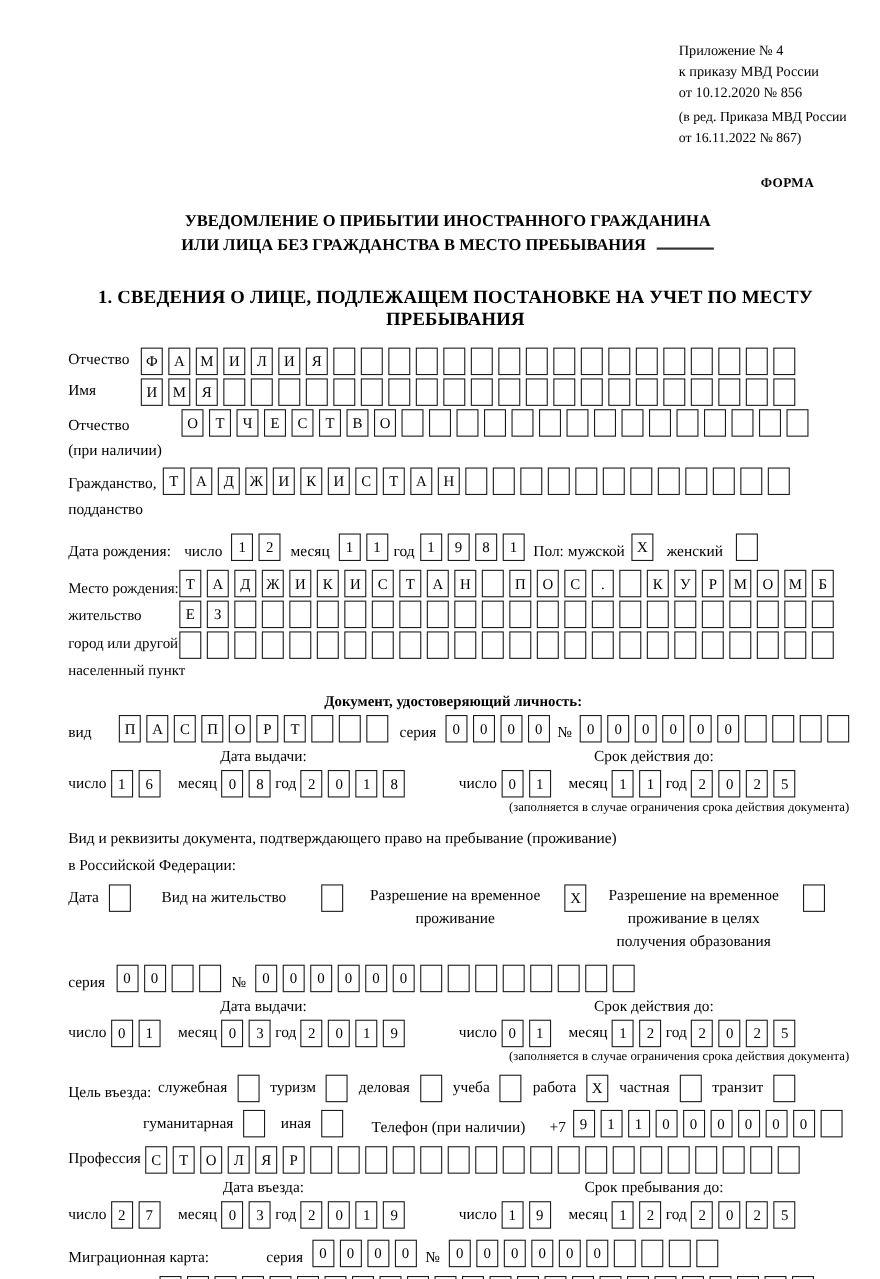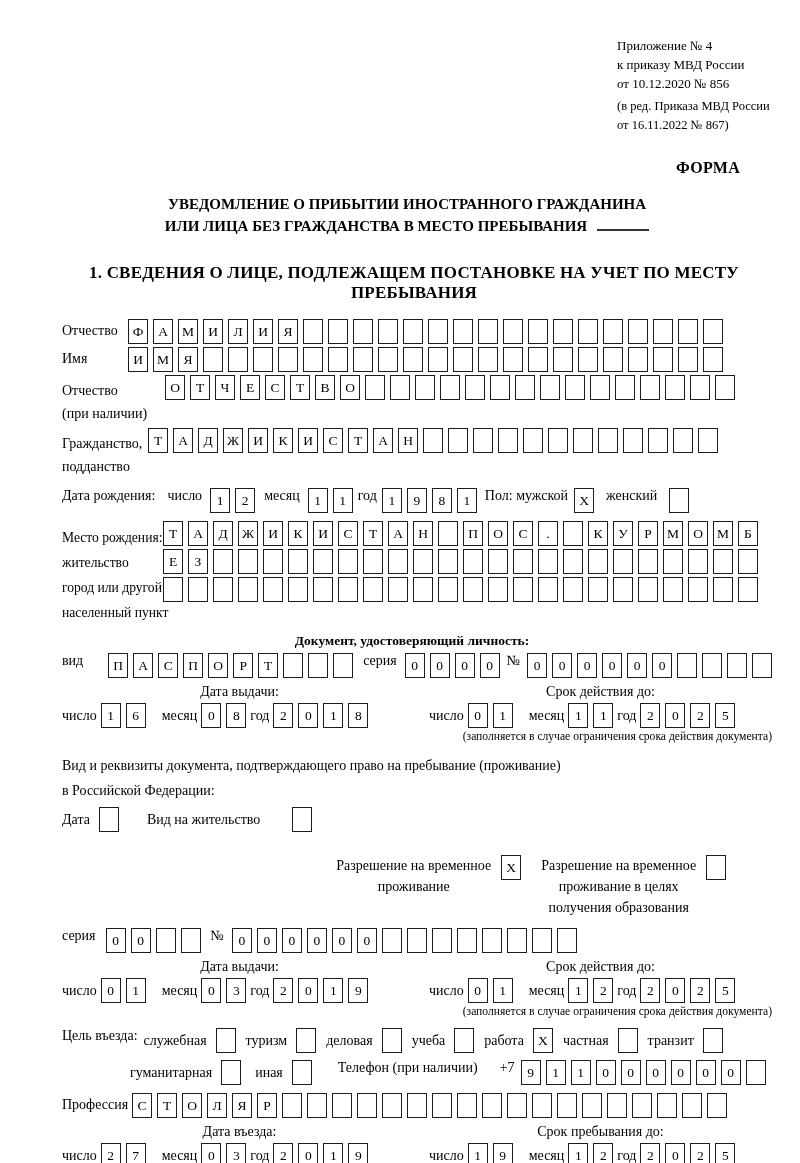--- a/index.html
+++ b/index.html
@@ -7,21 +7,21 @@
   body {
     width: 800px; height: 1163px;
     font-family: "Liberation Serif", serif;
     color: #000; overflow: hidden;
   }
   .page { width: 800px; height: 1163px; padding: 36px 28px 10px 62px; }
 
   
   .ref-block { margin-left: 555px; font-size: 13px; line-height: 19px; }
   .ref-sub { margin-top: 4px; font-size: 12.5px; }
-  .forma { text-align: right; padding-right: 32px; font-weight: bold; font-size: 16px; margin-top: 24px; letter-spacing: .3px; }
+  .forma { text-align: right; padding-right: 32px; font-weight: bold; font-size: 12px; margin-top: 24px; letter-spacing: .3px; }
 
   .title { text-align: center; font-weight: bold; font-size: 15px; line-height: 22px; margin-top: 16px; margin-right: 20px; }
   .title-underline { display: inline-block; width: 52px; border-bottom: 2px solid #333; margin-left: 10px; vertical-align: baseline; }
   .section1 { text-align: center; font-weight: bold; font-size: 17px; margin-top: 26px; margin-left: -6px; letter-spacing: .2px; }
 
   
   .cells { display: inline-flex; gap: 5px; vertical-align: middle; flex-wrap: nowrap; }
   .cell {
     width: 20px; height: 25px; flex: 0 0 20px;
     border: 1.5px solid #1c1c1c;
@@ -36,34 +36,34 @@
   .w66 { width: 66px; }  .w70 { width: 70px; }
   .w103 { width: 103px; } .w86 { width: 86px; } .w101 { width: 101px; }
   .stack div { line-height: 23px; }
 
   .mt8 { margin-top: 8px; } .mt12 { margin-top: 12px; } .mt16 { margin-top: 16px; }
 
   .center-bold { text-align: center; font-weight: bold; font-size: 13.5px; margin: 8px 0 4px -10px; }
 
   .dategroup { display: inline-flex; align-items: center; gap: 4px; white-space: nowrap; font-size: 14px; }
   .dategroup .gap { width: 8px; }
-  .date-pair { display: flex; margin-top: 6px; gap: 12px; }
+  .date-pair { display: flex; margin-top: 6px; }
   .date-col-left { width: 355px; }
   .date-col-right { flex: 1; }
   .date-header { text-align: center; font-size: 14px; margin-bottom: 3px; }
   .date-note-row { text-align: right; font-size: 11.6px; margin-top: 2px; }
 
   .para { font-size: 14px; line-height: 25px; margin-top: 10px; }
 
   .cbrow { display: flex; align-items: flex-start; margin-top: 4px; font-size: 14px; }
   .cb { display: inline-flex; align-items: center; gap: 9px; }
-  .multi { display: inline-flex; align-items: flex-start; gap: 10px; margin-top: 48px; }
+  .multi { display: inline-flex; align-items: flex-start; gap: 22px; }
   .multi .lines { text-align: center; line-height: 21px; }
 
-  .inline-row { display: flex; align-items: flex-start; font-size: 14px; margin-top: 10px; white-space: nowrap; }
+  .inline-row { display: flex; align-items: flex-end; font-size: 14px; margin-top: 10px; white-space: nowrap; }
 
   .reps { display: flex; margin-top: 8px; }
   .reps-label { width: 83px; font-size: 13.2px; line-height: 26px; }
   .reps-cells .frow { margin-bottom: 4px; }
 </style>
 </head>
 <body>
 
 <div class="page">
 

